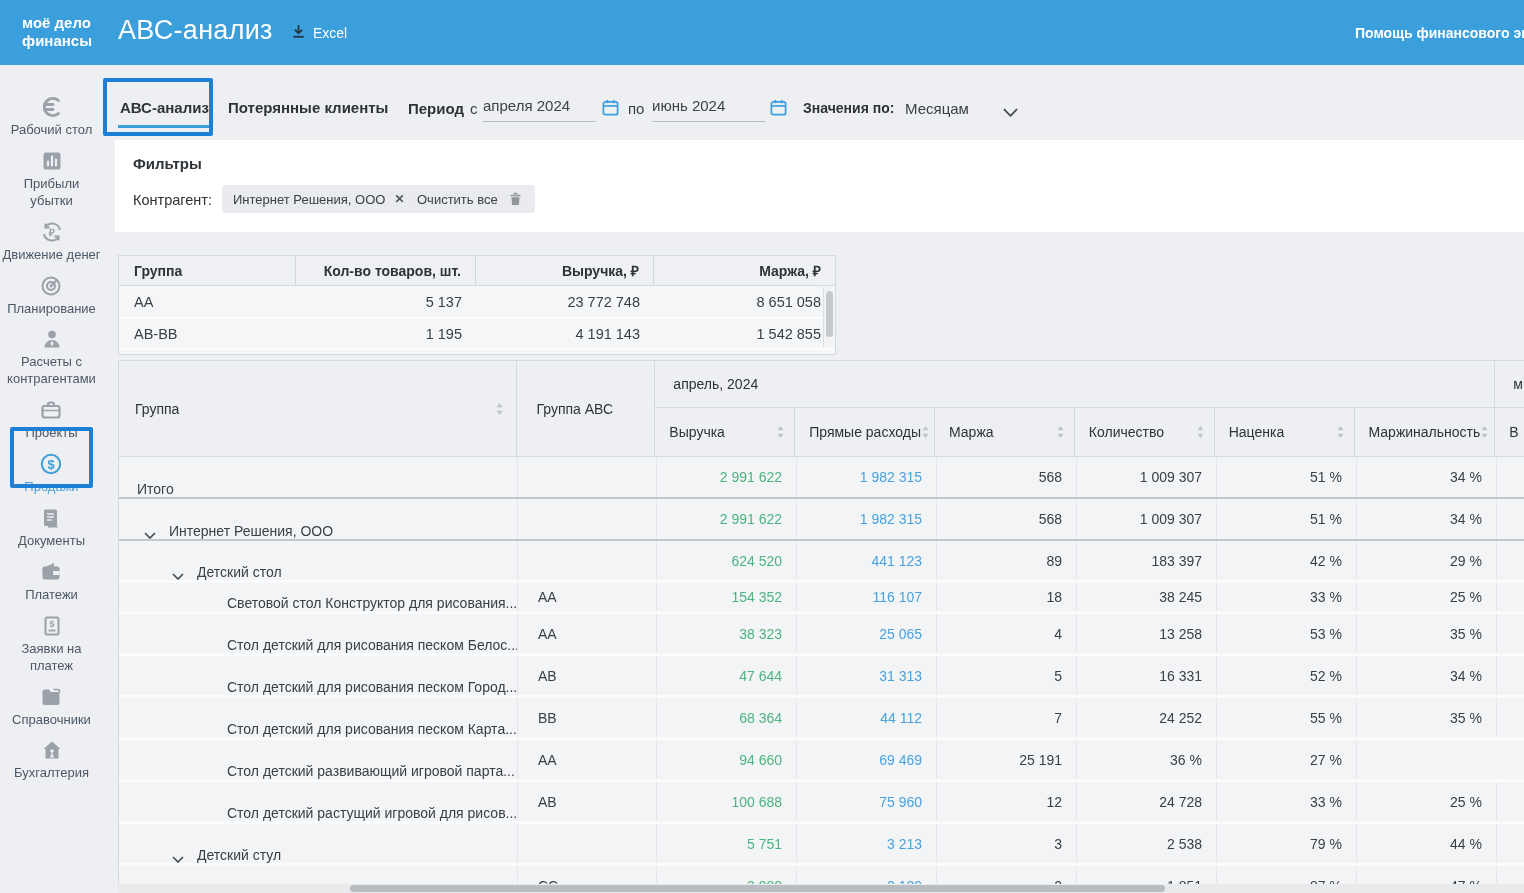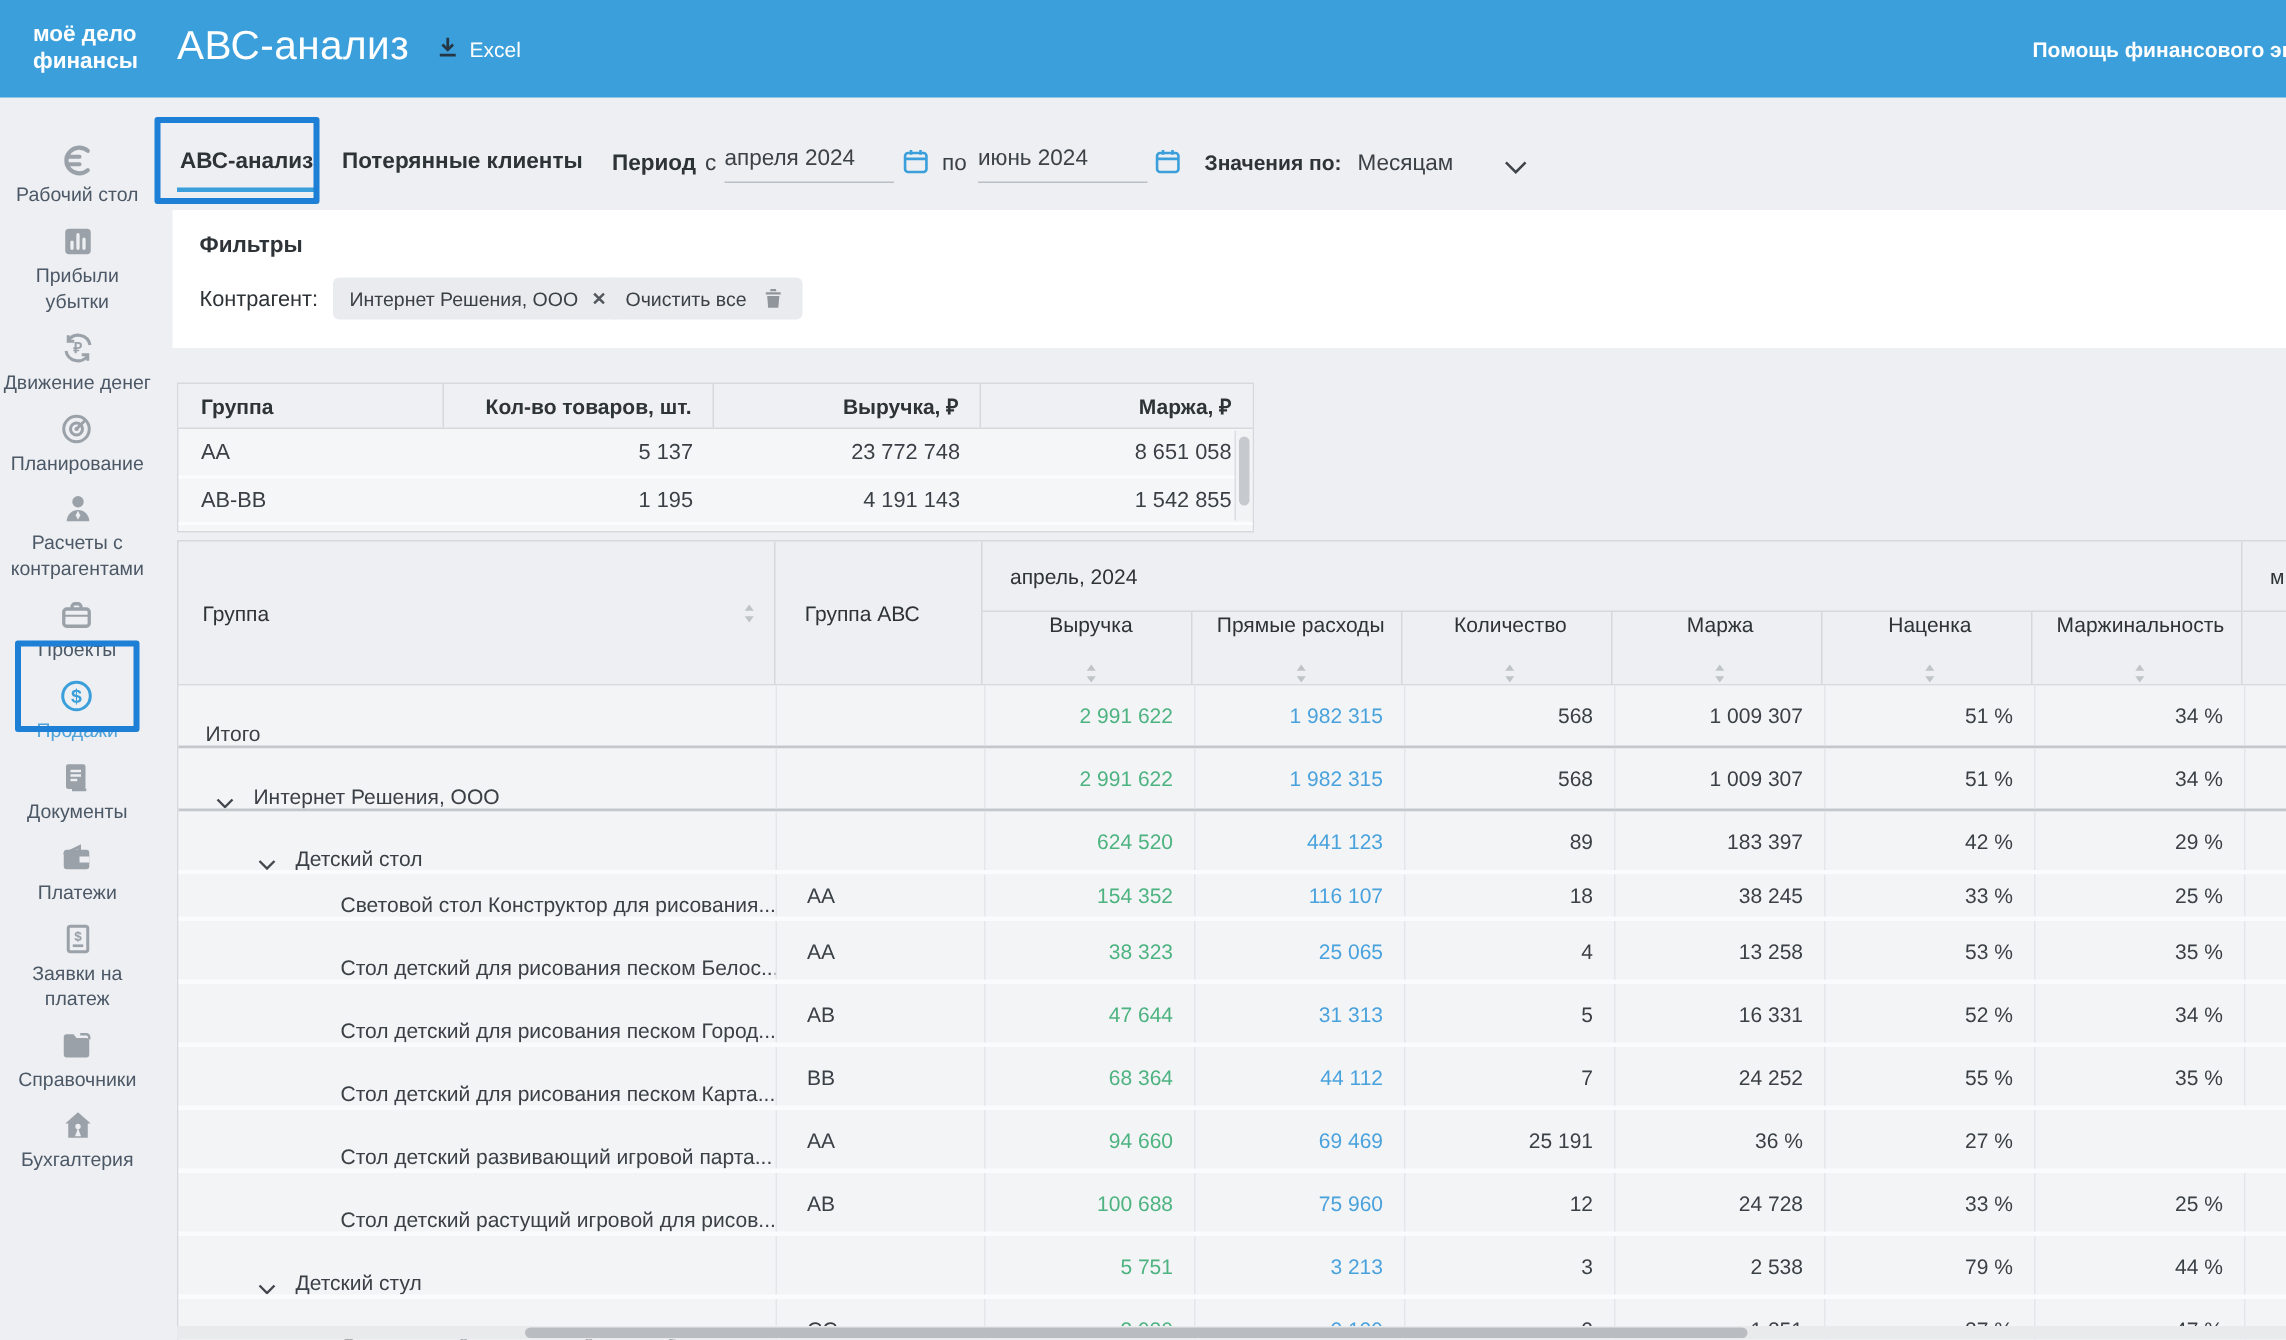--- a/index.html
+++ b/index.html
@@ -66,21 +66,21 @@
 
   
   .main-table{position:absolute;left:118px;top:360px;width:1406px;height:533px;overflow:hidden;}
   .mt-header{display:flex;width:1640px;height:97px;background:#edeff2;border:1px solid #d5d8dc;border-right:none;}
   .mt-hgroup{width:398px;display:flex;align-items:center;padding:0 12px 0 16px;border-right:1px solid #d5d8dc;font-size:14px;color:#2e3338;}
   .mt-hgroup .sort{margin-left:auto;}
   .mt-habc{width:139px;display:flex;align-items:center;padding-left:20px;border-right:1px solid #d5d8dc;font-size:14px;color:#2e3338;}
   .mt-hmonthblock{width:840px;border-right:1px solid #d5d8dc;}
   .mt-hmonth{height:47px;display:flex;align-items:center;padding-left:18px;font-size:14px;color:#2e3338;border-bottom:1px solid #d5d8dc;}
   .mt-hcols{display:flex;height:48px;}
-  .mt-hcol{width:140px;display:flex;align-items:center;justify-content:space-between;padding:0 9px 0 14px;border-right:1px solid #d5d8dc;font-size:14px;color:#2e3338;white-space:nowrap;overflow:hidden;cursor:pointer;flex-direction:column;}
+  .mt-hcol{width:140px;display:flex;align-items:center;justify-content:space-between;padding:0 9px 0 14px;border-right:1px solid #d5d8dc;font-size:14px;color:#2e3338;white-space:nowrap;overflow:hidden;cursor:pointer;}
   .mt-hcol:last-child{border-right:none;}
   .mt-hnext{width:263px;}
   .sort{display:inline-flex;flex:none;cursor:pointer;}
   .mt-body{width:1640px;border-left:1px solid #d5d8dc;}
   .mt-row{display:flex;width:1640px;background:#f3f4f6;border-bottom:3px solid #fafbfd;}
   .mt-row.sep-heavy{border-bottom:2px solid #c4c8cd;}
   .mt-name{width:398px;display:flex;align-items:flex-end;overflow:hidden;white-space:nowrap;font-size:14px;color:#3a4046;}
   .lvl0 .mt-name{padding-left:18px;}
   .lvl1 .mt-name{padding-left:25px;}
   .lvl2 .mt-name{padding-left:53px;}
@@ -344,30 +344,30 @@
           <div class="mt-hcol">
             <span>Прямые расходы</span>
             <span class="sort">
               <svg viewBox="0 0 8 14" width="9" height="14">
                 <path d="M4 1 7 5.2H1z" fill="#bfc4c9"></path>
                 <path d="M4 13 1 8.8h6z" fill="#bfc4c9"></path>
               </svg>
             </span>
           </div>
           <div class="mt-hcol">
-            <span>Количество</span>
+            <span>Маржа</span>
             <span class="sort">
               <svg viewBox="0 0 8 14" width="9" height="14">
                 <path d="M4 1 7 5.2H1z" fill="#bfc4c9"></path>
                 <path d="M4 13 1 8.8h6z" fill="#bfc4c9"></path>
               </svg>
             </span>
           </div>
           <div class="mt-hcol">
-            <span>Маржа</span>
+            <span>Количество</span>
             <span class="sort">
               <svg viewBox="0 0 8 14" width="9" height="14">
                 <path d="M4 1 7 5.2H1z" fill="#bfc4c9"></path>
                 <path d="M4 13 1 8.8h6z" fill="#bfc4c9"></path>
               </svg>
             </span>
           </div>
           <div class="mt-hcol">
             <span>Наценка</span>
             <span class="sort">

